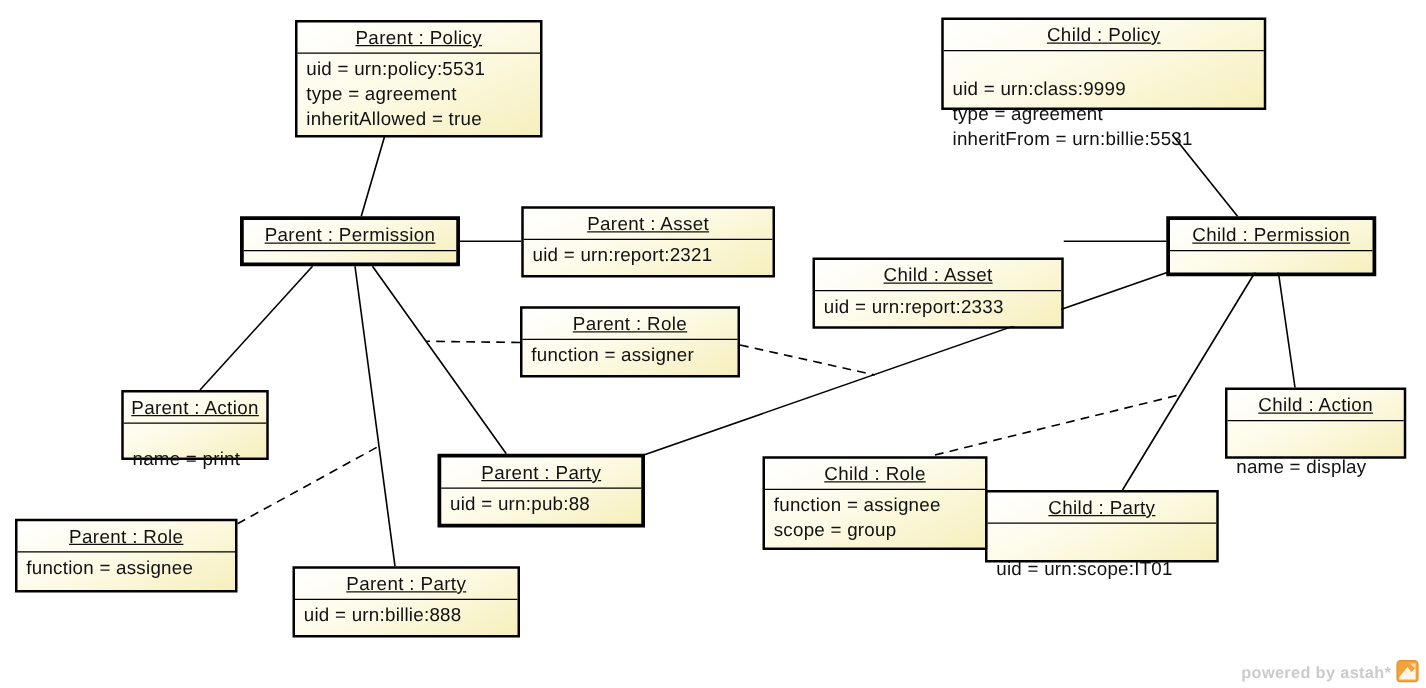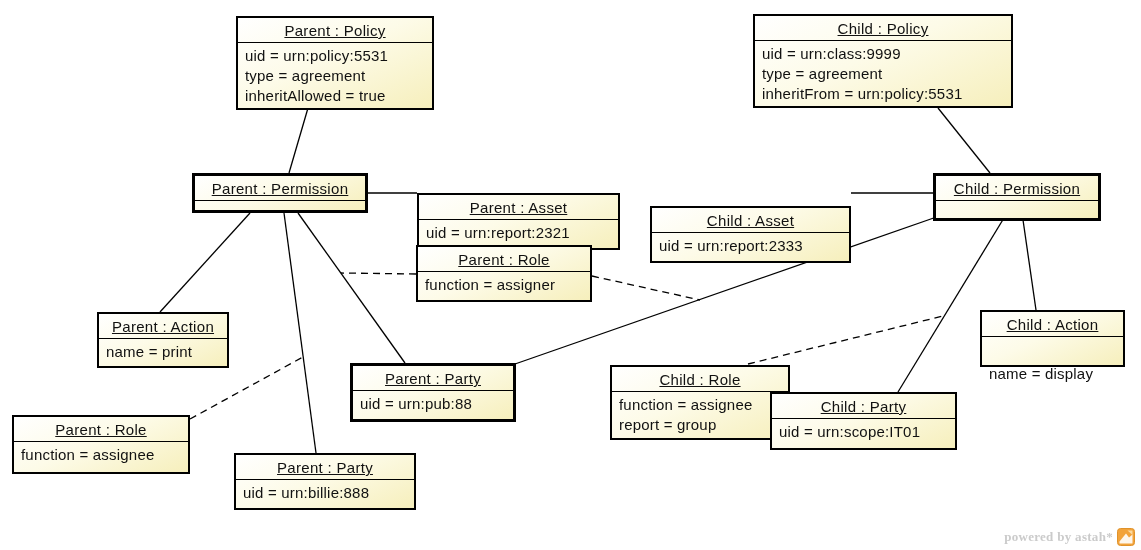--- a/index.html
+++ b/index.html
@@ -31,21 +31,21 @@
     flex:1 1 auto;
     padding:3px 7px 20px 7px;
   }
   .node-attrs.empty{padding:0;min-height:7px;}
   .attr{
     font-size:15px;line-height:20px;color:#111;
     letter-spacing:0.2px;white-space:nowrap;
   }
   .watermark{
     position:absolute;right:6px;bottom:4px;z-index:3;
-    display:flex;align-items:center;gap:4px;font-family:Liberation Serif, serif;
+    display:flex;align-items:center;gap:4px;
   }
   .watermark-text{
     font-size:13px;font-weight:bold;color:#cbcbcb;letter-spacing:0.3px;
   }
 </style>
 </head>
 <body>
 
 <div id="canvas">
 
@@ -68,35 +68,35 @@
 
   <div class="node" style="left:236px;top:16px;width:198px;height:94px;">
     <div class="node-title">Parent : Policy</div>
     <div class="node-attrs">
       <div class="attr">uid = urn:policy:5531</div>
       <div class="attr">type = agreement</div>
       <div class="attr">inheritAllowed = true</div>
     </div>
   </div>
 
-  <div class="node" style="left:753px;top:14px;width:260px;height:94px;">
+  <div class="node" style="left:753px;top:14px;width:260px;height:74px;gap:18px;">
     <div class="node-title">Child : Policy</div>
     <div class="node-attrs">
       <div class="attr">uid = urn:class:9999</div>
       <div class="attr">type = agreement</div>
-      <div class="attr">inheritFrom = urn:policy:5531</div>
+      <div class="attr">inheritFrom = urn:billie:5531</div>
     </div>
   </div>
 
   <div class="node" style="left:192px;top:173px;width:176px;height:40px;border-width:3px;">
     <div class="node-title">Parent : Permission</div>
     <div class="node-attrs empty"></div>
   </div>
 
-  <div class="node" style="left:417px;top:165px;width:203px;height:57px;margin-top:28px;">
+  <div class="node" style="left:417px;top:165px;width:203px;height:57px;">
     <div class="node-title">Parent : Asset</div>
     <div class="node-attrs">
       <div class="attr">uid = urn:report:2321</div>
     </div>
   </div>
 
   <div class="node" style="left:650px;top:165px;width:201px;height:57px;margin-top:41px;">
     <div class="node-title">Child : Asset</div>
     <div class="node-attrs">
       <div class="attr">uid = urn:report:2333</div>
@@ -108,21 +108,21 @@
     <div class="node-attrs empty"></div>
   </div>
 
   <div class="node" style="left:416px;top:245px;width:176px;height:57px;">
     <div class="node-title">Parent : Role</div>
     <div class="node-attrs">
       <div class="attr">function = assigner</div>
     </div>
   </div>
 
-  <div class="node" style="left:97px;top:312px;width:132px;height:56px;">
+  <div class="node" style="left:97px;top:312px;width:118px;height:56px;gap:16px;">
     <div class="node-title">Parent : Action</div>
     <div class="node-attrs">
       <div class="attr">name = print</div>
     </div>
   </div>
 
   <div class="node" style="left:980px;top:310px;width:145px;height:57px;gap:24px;">
     <div class="node-title">Child : Action</div>
     <div class="node-attrs">
       <div class="attr">name = display</div>
@@ -133,25 +133,25 @@
     <div class="node-title">Parent : Party</div>
     <div class="node-attrs">
       <div class="attr">uid = urn:pub:88</div>
     </div>
   </div>
 
   <div class="node" style="left:568px;top:365px;width:180px;height:75px;margin-left:42px;">
     <div class="node-title">Child : Role</div>
     <div class="node-attrs">
       <div class="attr">function = assignee</div>
-      <div class="attr">report = group</div>
+      <div class="attr">scope = group</div>
     </div>
   </div>
 
-  <div class="node" style="left:770px;top:392px;width:187px;height:58px;">
+  <div class="node" style="left:788px;top:392px;width:187px;height:58px;gap:24px;">
     <div class="node-title">Child : Party</div>
     <div class="node-attrs">
       <div class="attr">uid = urn:scope:IT01</div>
     </div>
   </div>
 
   <div class="node" style="left:12px;top:415px;width:178px;height:59px;">
     <div class="node-title">Parent : Role</div>
     <div class="node-attrs">
       <div class="attr">function = assignee</div>

